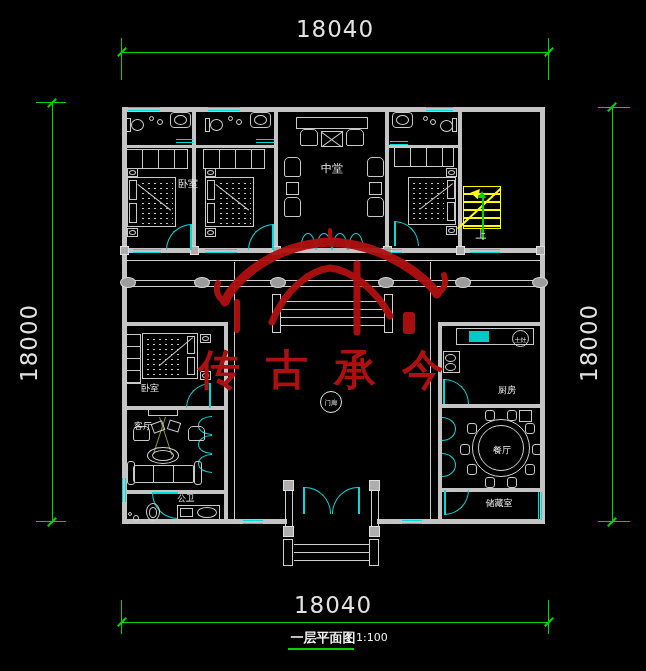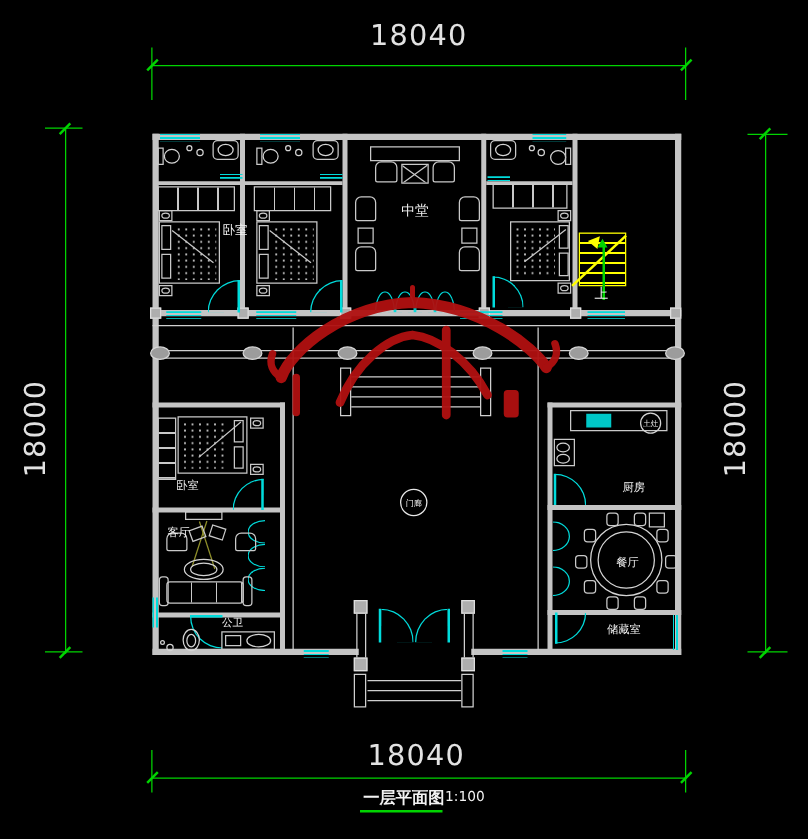--- a/index.html
+++ b/index.html
@@ -337,18 +337,19 @@
       <path d="M20,74 C28,52 70,16 125,14 C180,16 222,50 232,66" stroke-width="9"></path>
       <path d="M20,74 C13,70 10,63 13,55" stroke-width="6"></path>
       <path d="M232,66 C239,62 242,55 239,47" stroke-width="6"></path>
       <path d="M67,94 C80,62 105,42 125,40 C145,42 170,60 185,88" stroke-width="7"></path>
       <path d="M125,12 L125,2" stroke-width="4"></path>
       <path d="M32,74 L32,102" stroke-width="6"></path>
       <path d="M152,36 L152,104" stroke-width="7"></path>
     </g>
     <rect x="198" y="84" width="12" height="22" rx="3" fill="#b01010"></rect>
   </svg>
+  <div id="wm-text1" style="left:198px;top:342px;font-size:42px;letter-spacing:26px;color:#ae0f0f;">传古承今</div>
 
   <div class="lbl" style="left:288px;top:629px;width:70px;font-size:13px;font-weight:bold;">一层平面图</div>
   <div class="lbl" style="left:356px;top:631px;width:42px;font-size:11px;text-align:left;">1:100</div>
   <div class="g" style="left:288px;top:648px;width:66px;height:2px;"></div>
 
 </div>
 
 </body></html>

